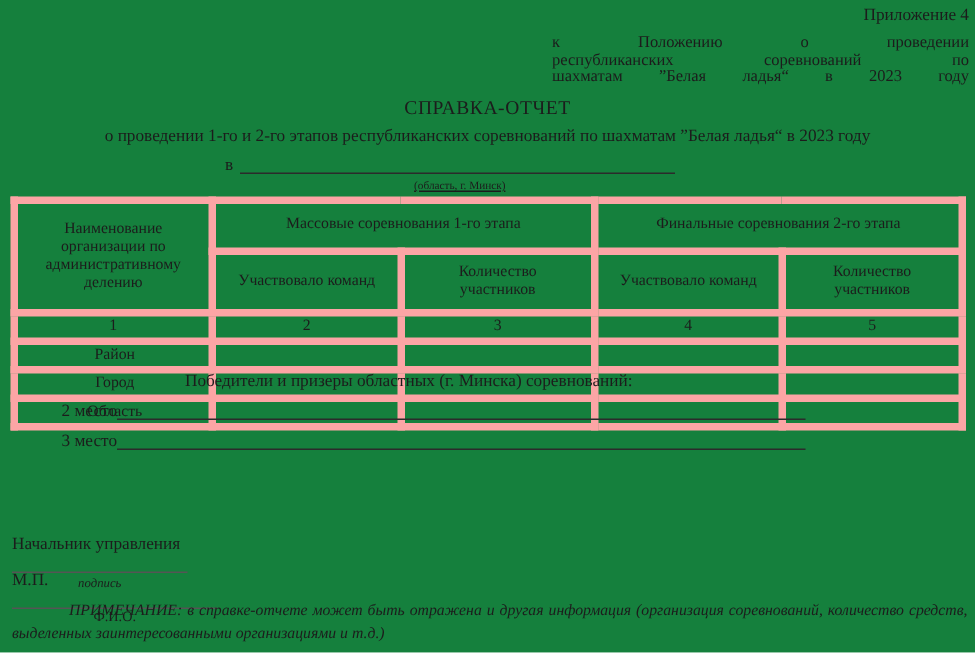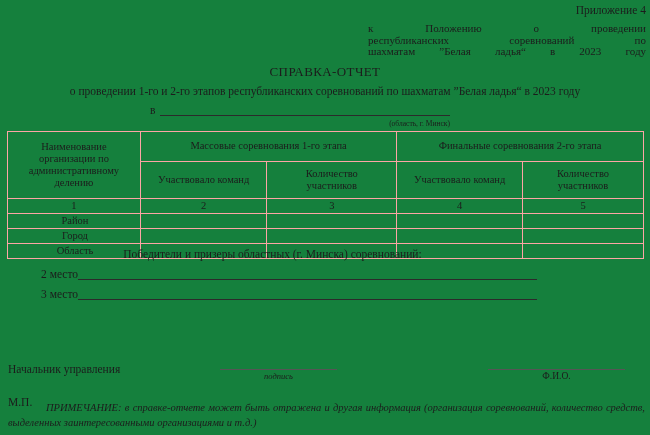--- a/index.html
+++ b/index.html
@@ -33,28 +33,28 @@
     position: absolute; top: 85px; left: 0; width: 100%;
     text-align: center; font-size: 11.5px;
   }
 
   
   .location { position: absolute; top: 103px; left: 150px; width: 300px; display: flex; align-items: flex-end; }
   .location-prefix { margin-right: 5px; font-size: 11.5px; }
   .fill-line { flex: 1; border-bottom: 1px solid #2b2b2b; min-height: 12px; }
   .location-caption {
     position: absolute; top: 119px; left: 163px; width: 287px;
-    text-align: right; font-size: 7.5px;
+    text-align: center; font-size: 7.5px; text-decoration: underline;
   }
 
   
   .table-wrap { position: absolute; top: 131px; left: 7px; width: 637px; }
   table { width: 100%; border-collapse: collapse; table-layout: fixed; }
   td {
-    border: 1px solid #fca5a5;
+    border: 5px solid #fca5a5;
     font-size: 10.5px;
     text-align: center;
     vertical-align: middle;
     padding: 1px 2px;
     line-height: 1.15;
   }
   .group-cell { height: 27px; }
   .sub-row td { height: 34px; }
   .num-row td { height: 12px; }
   .data-row td { height: 12px; }
@@ -62,31 +62,31 @@
   .qty-inner { max-width: 90px; margin: 0 auto; }
   .row-label { text-align: center; padding-left: 4px; }
 
   
   .winners { position: absolute; top: 248px; left: 8px; width: 529px; text-align: center; }
   .winners-heading { font-size: 11.5px; }
   .place-row { display: flex; align-items: flex-end; height: 20px; margin-left: 33px; }
   .place-label { white-space: nowrap; font-size: 11.5px; }
 
   
-  .sig-row { position: absolute; top: 357px; left: 8px; width: 617px; display: flex; align-items: center; }
+  .sig-row { position: absolute; top: 357px; left: 8px; width: 617px; display: flex; align-items: flex-start; flex-direction: column; }
   .sig-position { width: 212px; font-size: 11.5px; }
   .line-block .line { height: 12px; border-bottom: 1px solid #555; }
   .line-block .caption { text-align: center; margin-top: 1px; }
   .sig-block { width: 117px; font-style: italic; }
   .sig-block .caption { font-size: 8.5px; }
   .fio-block { width: 137px; }
   .fio-block .caption { font-size: 9.5px; }
   .sig-spacer { flex: 1; }
 
-  .stamp { position: absolute; top: 396px; left: 8px; font-size: 11.5px; }
+  .stamp { position: absolute; top: 381px; left: 8px; font-size: 11.5px; }
 
   
   .note {
     position: absolute; top: 400px; left: 8px; width: 637px;
     font-style: italic; font-size: 10.5px; line-height: 15px;
     text-align: justify; text-indent: 38px;
   }
 </style>
 </head>
 <body>

